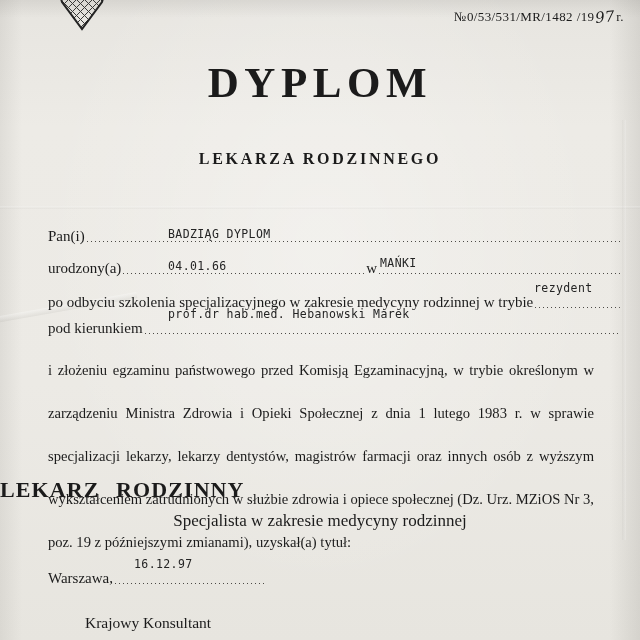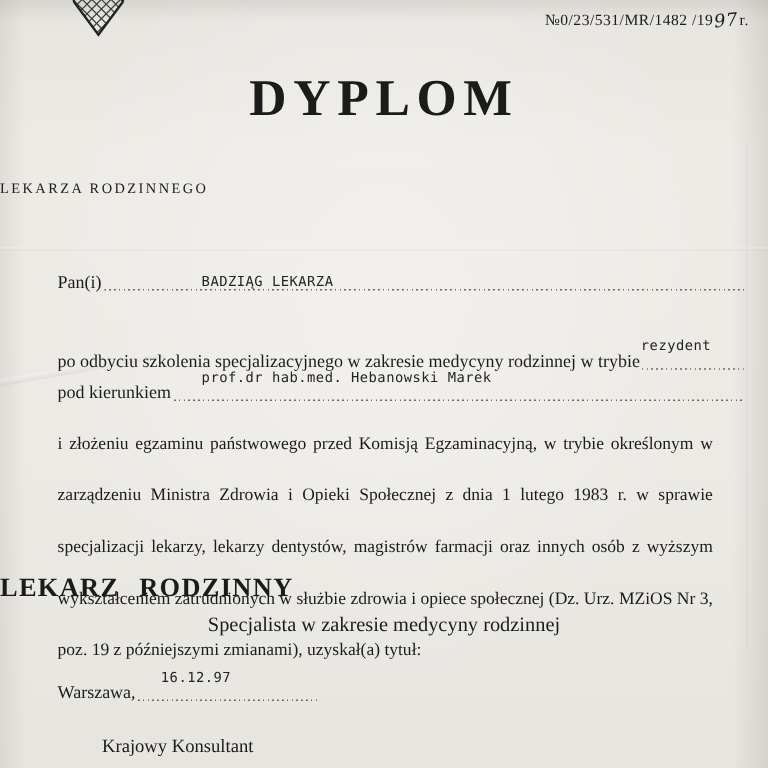--- a/index.html
+++ b/index.html
@@ -20,22 +20,22 @@
     background:linear-gradient(180deg,rgba(255,255,255,0.55),rgba(90,88,82,0.14));opacity:.55;}
   .crease-r{right:14px;top:120px;width:4px;height:420px;
     background:linear-gradient(90deg,rgba(90,88,82,0.10),rgba(255,255,255,0.4));opacity:.5;}
 
   .emblem{position:absolute;left:54px;top:-15px;}
   .number-line{position:absolute;top:7px;right:16px;font-size:13px;letter-spacing:.4px;white-space:nowrap;}
   .number-line .hand{font-family:"DejaVu Serif",serif;font-style:italic;font-size:15px;
     display:inline-block;transform:rotate(-6deg) translateY(1px);margin:0 1px;}
   .title{position:absolute;top:58px;left:0;width:100%;text-align:center;
     font-size:43px;font-weight:bold;letter-spacing:.13em;}
-  .subtitle{position:absolute;top:150px;left:0;width:100%;
-    font-size:12px;font-weight:normal;letter-spacing:.17em;}
+  .subtitle{position:absolute;top:150px;left:0;width:100%;text-align:center;
+    font-size:16px;font-weight:bold;letter-spacing:.17em;}
 
   .row{position:absolute;left:48px;right:18px;display:flex;align-items:baseline;font-size:15px;}
   .dotfill{flex:1;align-self:flex-end;height:4px;margin:0 2px 3px 2px;
     background-image:repeating-linear-gradient(to right,#4c4a46 0 1.3px,transparent 1.3px 4px);
     background-size:100% 1.4px;background-repeat:no-repeat;background-position:bottom;}
   .typed{position:absolute;font-family:"DejaVu Sans Mono",monospace;font-size:11.5px;
     letter-spacing:.4px;color:#242424;white-space:nowrap;}
 
   .row-pan{top:228px;}
   .row-born{top:260px;}
@@ -90,33 +90,41 @@
         <line x1="58" y1="-5" x2="3" y2="50"></line>
           <line x1="66" y1="-5" x2="11" y2="50"></line>
         <line x1="74" y1="-5" x2="19" y2="50"></line>
           <line x1="82" y1="-5" x2="27" y2="50"></line>
       </g>
       <polygon points="3,0 53,0 48,17 28,44 8,17" fill="none" stroke="#232323" stroke-width="2"></polygon>
     </svg>
   </div>
 
   <div class="number-line">
-    <span>№</span><span>0/23/531/MR/1482</span>
+    <span>№</span><span>0/53/531/MR/1482</span>
     <span>/19</span><span class="hand">97</span><span>r.</span>
   </div>
 
   <div class="title">DYPLOM</div>
   <div class="subtitle">LEKARZA RODZINNEGO</div>
 
   <div class="row row-pan">
     <span>Pan(i)</span>
     <span class="dotfill"></span>
-    <span class="typed" style="left:120px;top:-1px;">BADZIĄG LEKARZA</span>
+    <span class="typed" style="left:120px;top:-1px;">BADZIĄG DYPLOM</span>
   </div>
 
+  <div class="row row-born">
+    <span>urodzony(a)</span>
+    <span class="dotfill"></span>
+    <span>w</span>
+    <span class="dotfill"></span>
+    <span class="typed" style="left:120px;top:-1px;">04.01.66</span>
+    <span class="typed" style="left:332px;top:-4px;">MAŃKI</span>
+  </div>
 
   <div class="row row-training">
     <span>po odbyciu szkolenia specjalizacyjnego w zakresie medycyny rodzinnej w trybie</span>
     <span class="dotfill"></span>
     <span class="typed" style="left:442px;top:-13px;margin-left:44px;">rezydent</span>
   </div>
 
   <div class="row row-supervisor">
     <span>pod kierunkiem</span>
     <span class="dotfill"></span>

